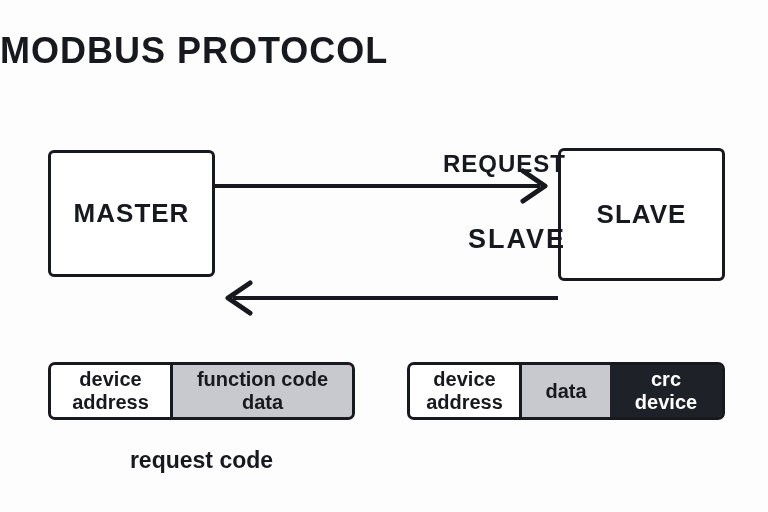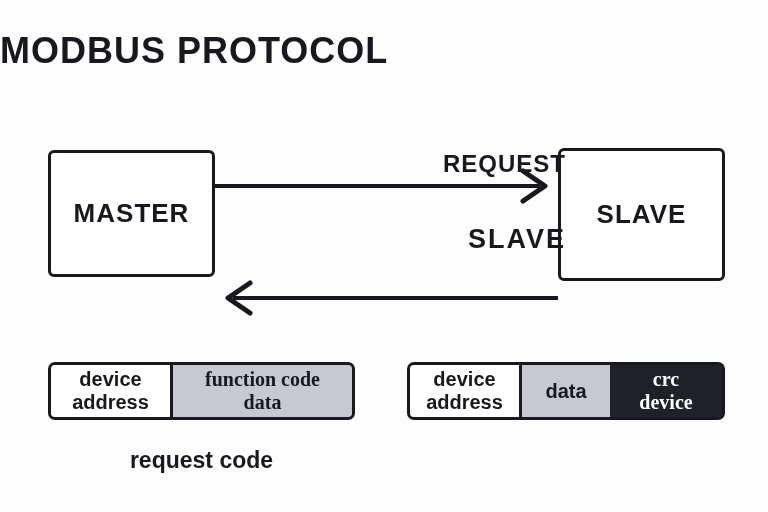--- a/index.html
+++ b/index.html
@@ -64,21 +64,21 @@
   .field{
     display:flex;align-items:center;justify-content:center;
     font-size:20px;font-weight:bold;line-height:1.15;
     text-align:center;
     box-sizing:border-box;
   }
   .field span{white-space:pre-line;}
   .field.white{background:#fff;border-right:3px solid var(--ink);}
   .field.gray{background:var(--gray-fill);}
   .field.dark{background:var(--dark-fill);color:#fff;}
-  .field.grow{flex:1 1 auto;font-family:Liberation Serif, serif;}
+  .field.grow{flex:1 1 auto;}
 
   .rf-device{flex:0 0 122px;}
   .resp-device{flex:0 0 112px;}
   .resp-data{flex:0 0 88px;}
 
   .caption{
     position:absolute;top:447px;
     text-align:center;font-size:23px;font-weight:bold;
     color:var(--ink);
   }

